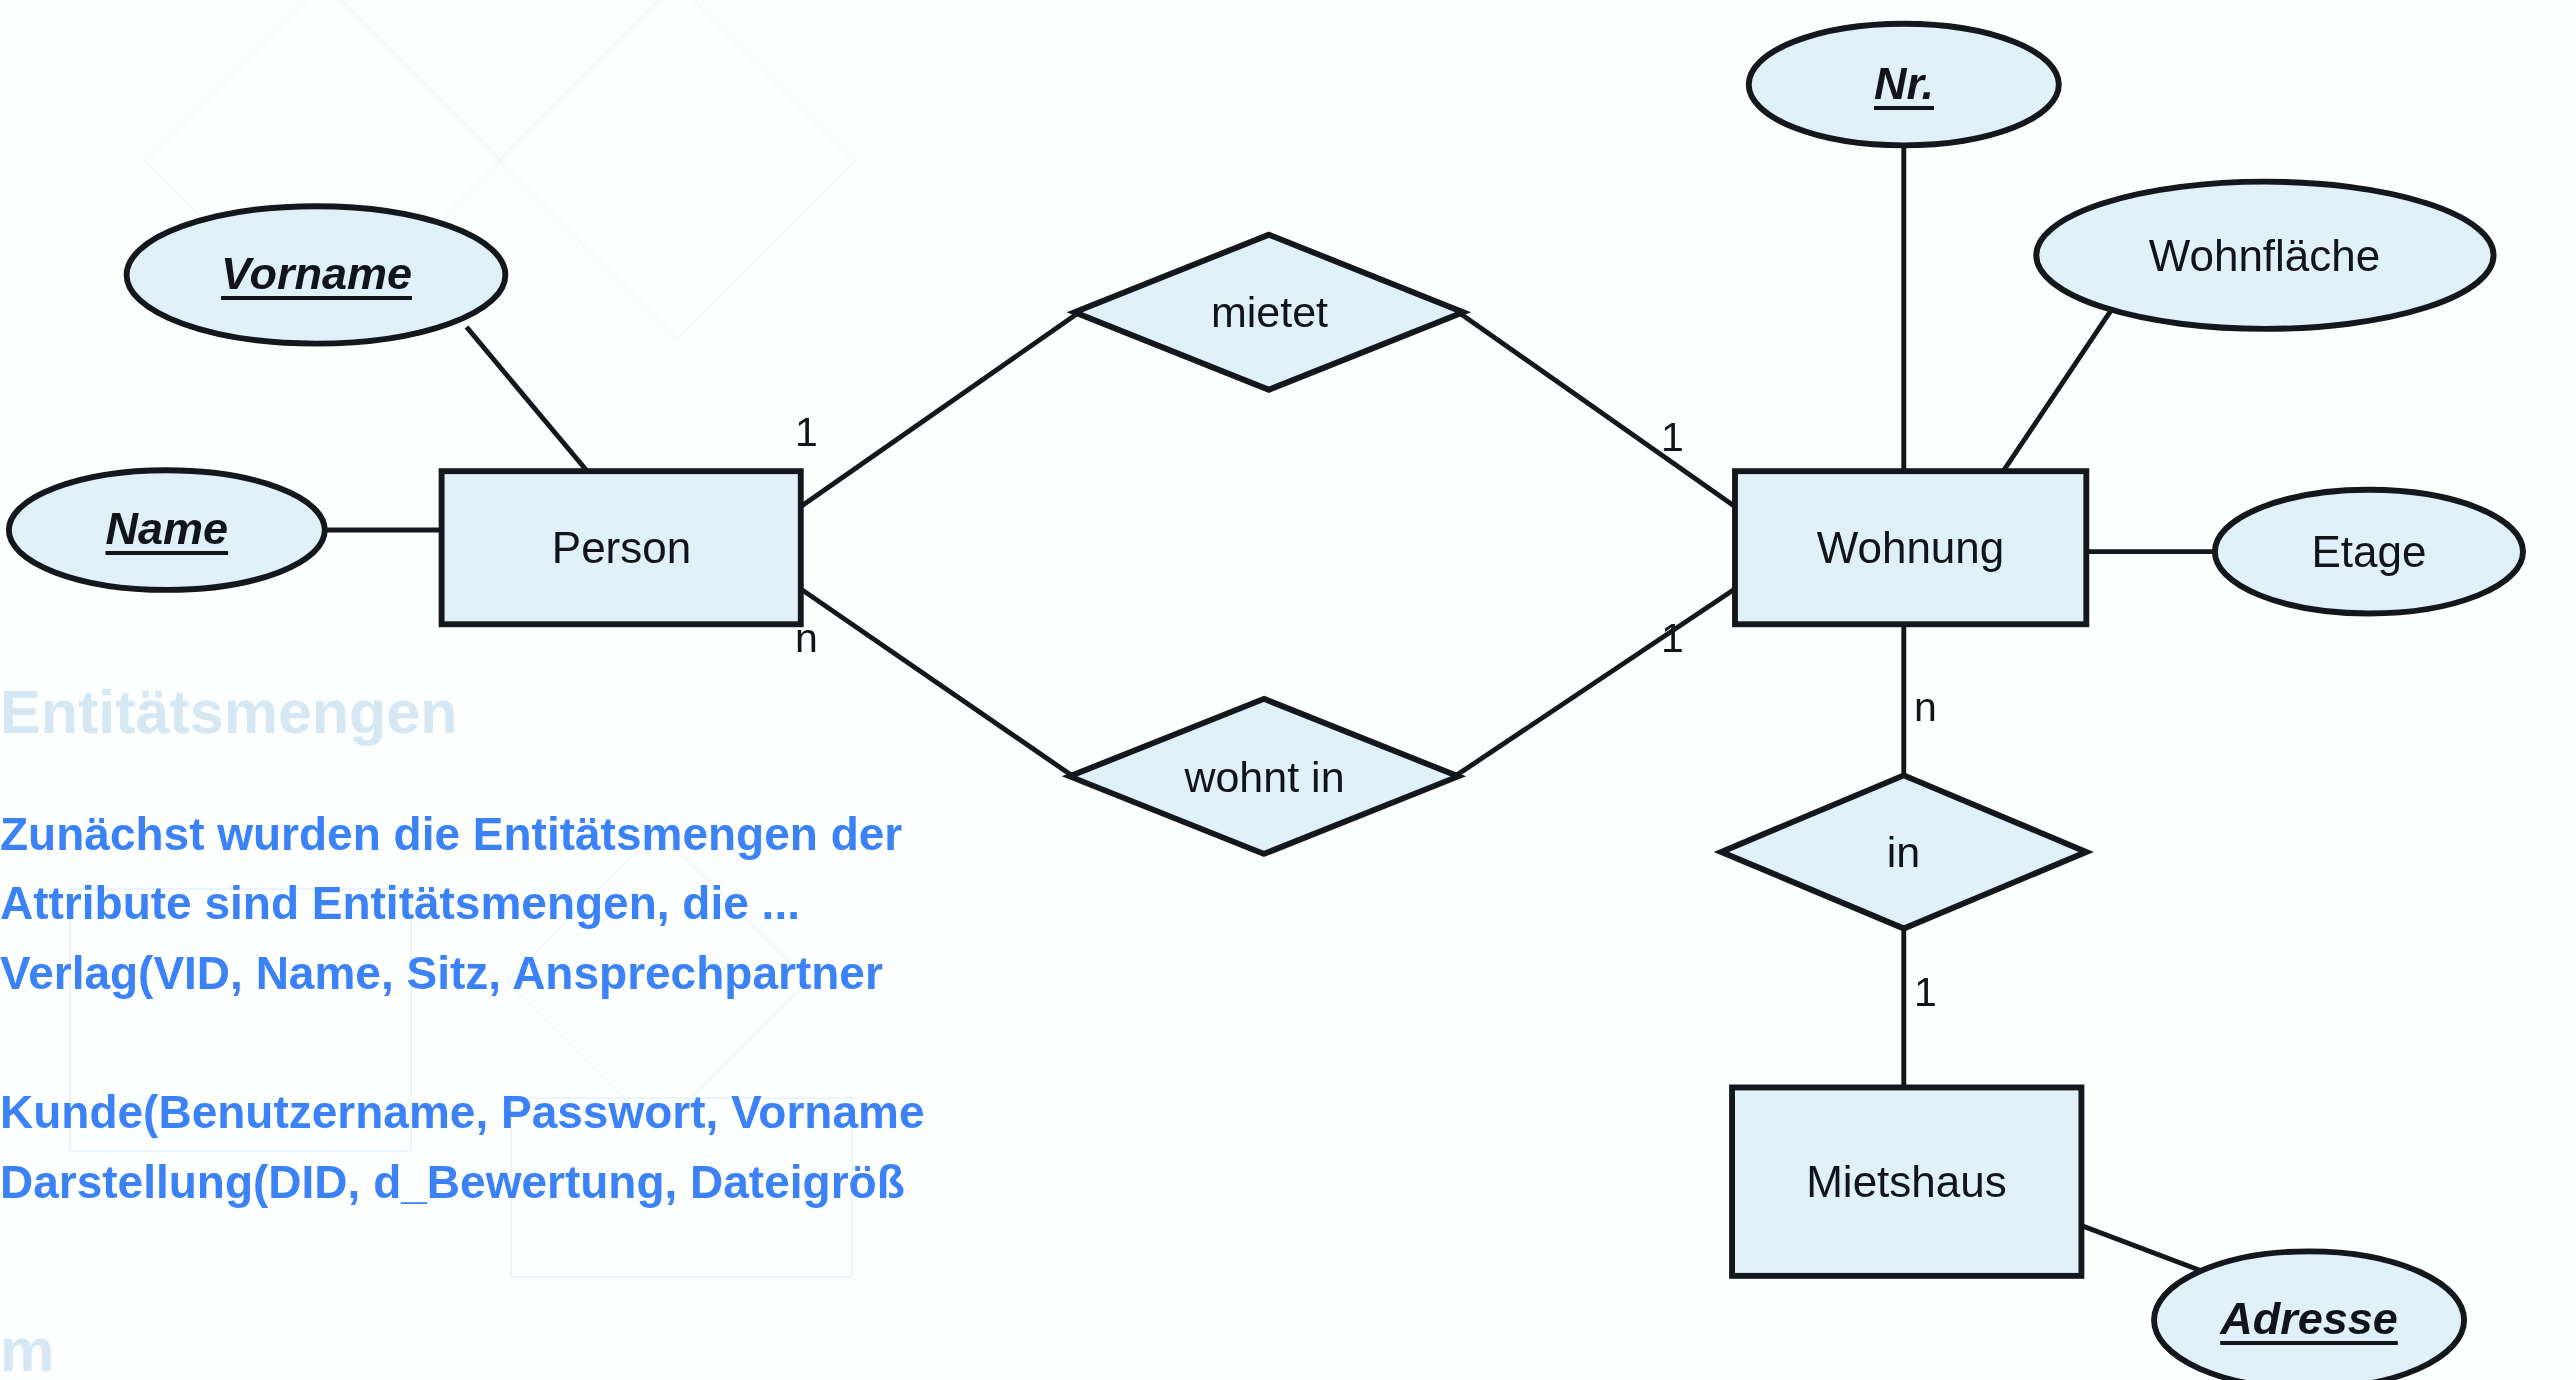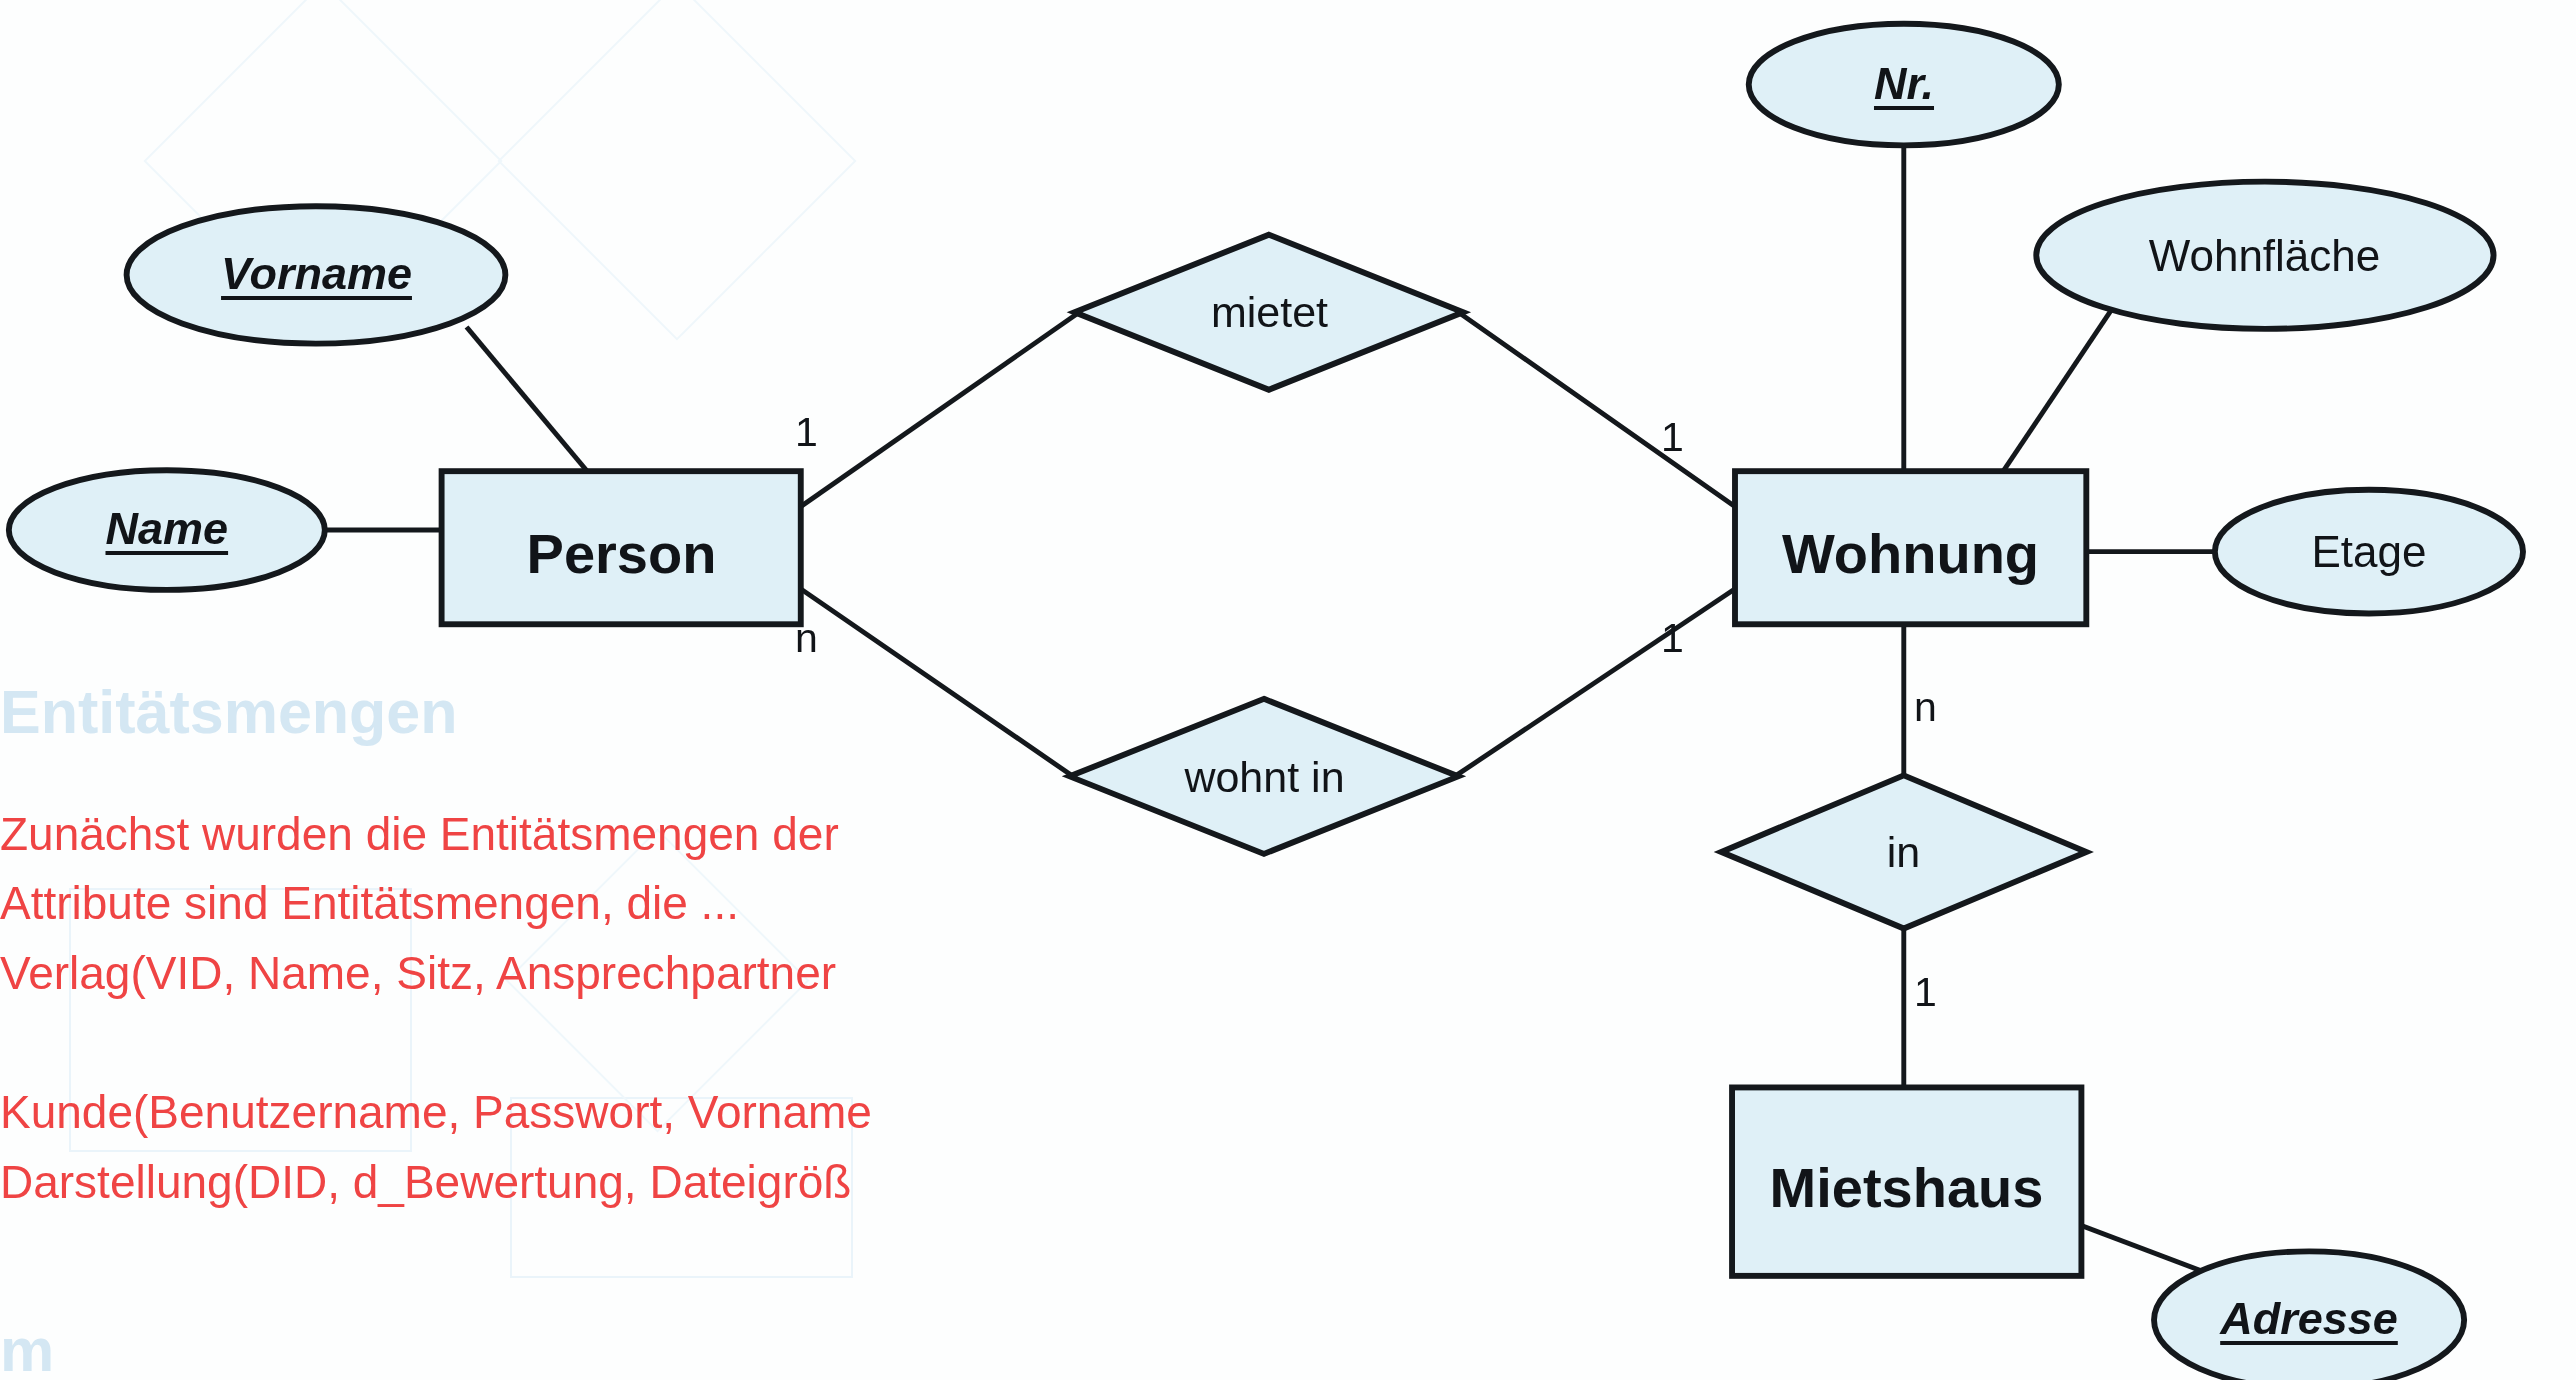--- a/index.html
+++ b/index.html
@@ -20,23 +20,24 @@
   
   #bleed {
     position: absolute;
     left: 0; top: 0;
     width: 2335px; height: 1381px;
     pointer-events: none;
     z-index: 0;
   }
   .bleed-text {
     position: absolute;
-    color: #ef4444;
+    color: #3b82f6;
     white-space: nowrap;
     font-family: "Liberation Sans", sans-serif;
+    font-weight: bold;
   }
   .bleed-head {
     font-size: 61px;
     font-weight: bold;
     color: #d4e7f3;
   }
   .bleed-body { font-size: 46px; }
   .bleed-box {
     position: absolute;
     border: 2px solid #eaf4fa;
@@ -59,21 +60,21 @@
   
   .lbl {
     position: absolute;
     z-index: 3;
     text-align: center;
     color: #111418;
     font-family: "Liberation Sans", sans-serif;
     pointer-events: none;
     line-height: 1;
   }
-  .lbl-entity   { font-size: 56px; font-weight: bold; }
+  .lbl-entity   { font-size: 44px; font-weight: normal; }
   .lbl-rel      { font-size: 43px; font-weight: normal; }
   .lbl-attr     { font-size: 44px; font-weight: normal; }
   .lbl-key      { font-size: 45px; font-weight: bold; text-decoration: underline; text-underline-offset: 6.9px; text-decoration-thickness: 3.9px; font-style: italic; }
   .lbl-card     { font-size: 41px; font-weight: normal; }
 
   .hit { position: absolute; z-index: 4; background: transparent; }
 </style>
 </head>
 <body>
 

